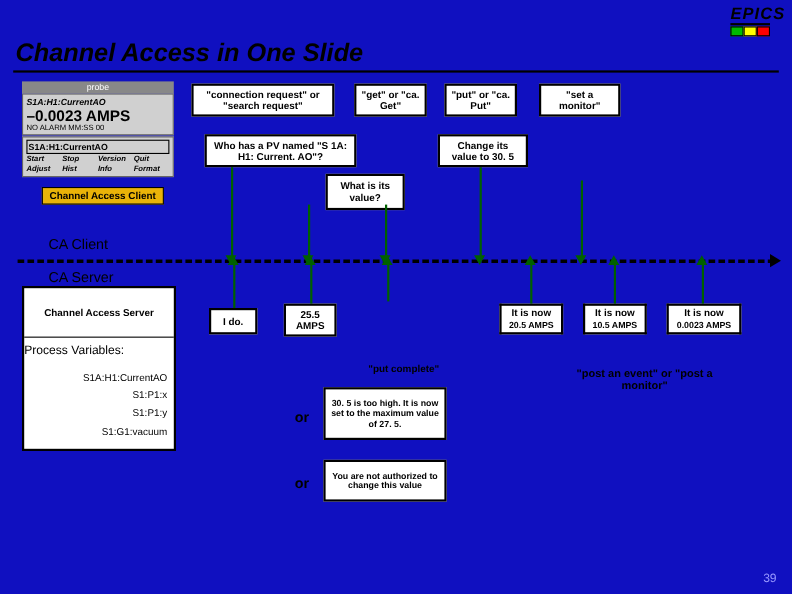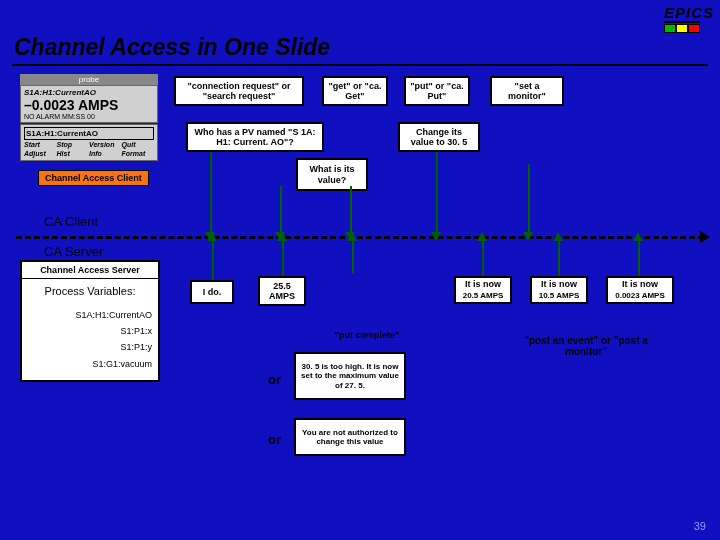--- a/index.html
+++ b/index.html
@@ -25,22 +25,22 @@
   .call{position:absolute;background:#fff;border:2px solid #000;font-size:9px;font-weight:700;text-align:center;display:flex;align-items:center;justify-content:center;padding:2px 4px;line-height:1.15}
   
   .vtail{position:absolute;width:2px;background:#006000}
   .arrowd{position:absolute;width:0;height:0;border-left:5px solid transparent;border-right:5px solid transparent;border-top:9px solid #006000}
   .arrowu{position:absolute;width:0;height:0;border-left:5px solid transparent;border-right:5px solid transparent;border-bottom:9px solid #006000}
   
   .zone{position:absolute;left:44px;color:#000;font-weight:400;font-size:13px}
   .dash{position:absolute;left:16px;right:16px;top:236px;border-top:3px dashed #000;height:0}
   .dasharrow{position:absolute;right:10px;top:231px;width:0;height:0;border-top:6px solid transparent;border-bottom:6px solid transparent;border-left:10px solid #000}
   .srvbox{position:absolute;top:260px;left:20px;width:140px;border:2px solid #000;background:#fff}
-  .srvbox .hd{font-size:9px;text-align:center;border-bottom:1px solid #000;padding:3px 0;font-weight:700}
-  .srvbox .pv{font-size:11px;text-align:center;padding:6px 0;font-weight:400}
+  .srvbox .hd{font-size:9px;text-align:center;border-bottom:1px solid #000;padding:17px 0;font-weight:700}
+  .srvbox .pv{font-size:11px;text-align:left;padding:6px 0;font-weight:400}
   .srvbox .items{padding:4px 6px 8px;text-align:right;font-size:9px;line-height:1.8}
   .pagenum{position:absolute;bottom:8px;right:14px;color:#99f;font-size:11px}
   .or{position:absolute;color:#000;font-weight:700;font-size:13px}
 </style>
 </head>
 <body>
 
 <div class="slide">
   <div class="logo">
     <div>EPICS</div>
@@ -78,21 +78,21 @@
         <div>Stop</div>
         <div>Version</div>
         <div>Quit</div>
         <div>Adjust</div>
         <div>Hist</div>
         <div>Info</div>
         <div>Format</div>
       </div>
     </div>
   </div>
-  <div class="capt" style="border:1px solid #000;background:#f97316;padding:2px 6px">Channel Access Client</div>
+  <div class="capt" style="border:1px solid #000;background:#eab308;padding:2px 6px">Channel Access Client</div>
 
   <div class="zone" style="top:214px">CA Client</div>
   <div class="dash"></div>
   <div class="dasharrow"></div>
   <div class="zone" style="top:244px">CA Server</div>
 
   <div class="srvbox">
     <div class="hd">Channel Access Server</div>
     <div class="pv">Process Variables:</div>
     <div class="items">

